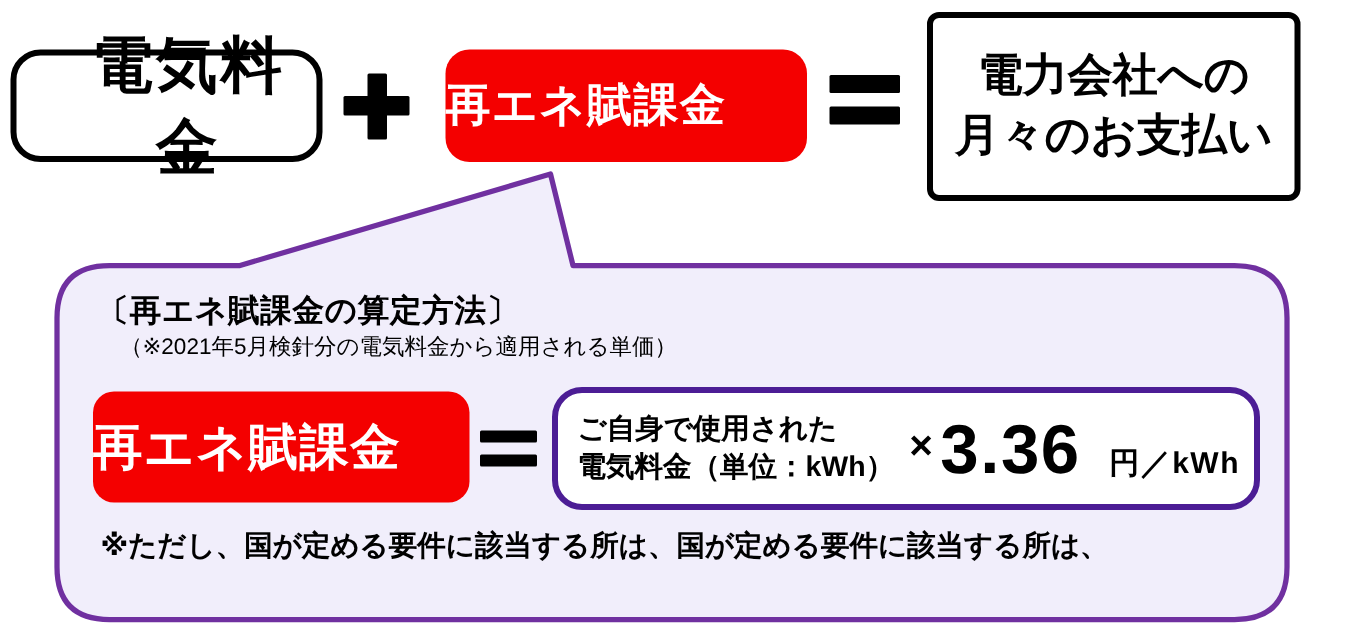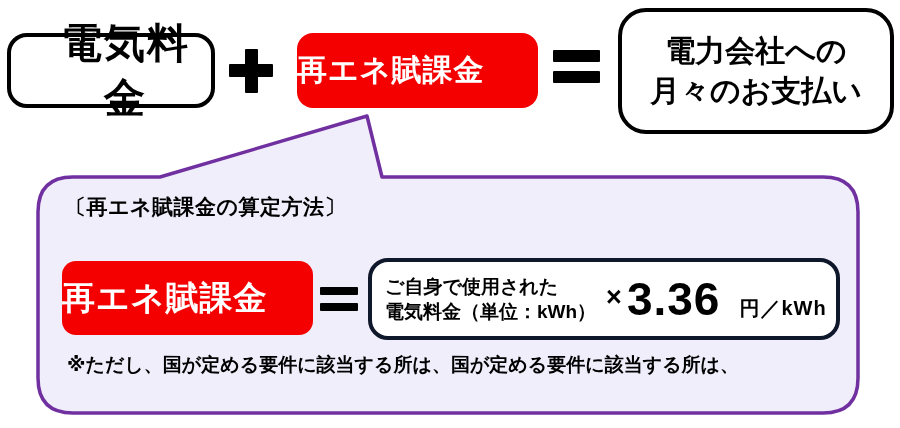--- a/index.html
+++ b/index.html
@@ -6,21 +6,21 @@
   body{font-family:"Liberation Sans","DejaVu Sans",sans-serif;color:#000;}
   .stage{position:relative;width:900px;height:428px;background:#fff;overflow:hidden;}
 
   
   .outline-box{
     position:absolute;background:#fff;border:4px solid #000;border-radius:20px;
     display:flex;align-items:center;justify-content:center;text-align:center;
     font-weight:bold;color:#000;box-sizing:border-box;
   }
   .box-electricity{left:7px;top:33px;width:208px;height:75px;font-size:41px;letter-spacing:2px;padding-left:29px;}
-  .box-payment{left:618px;top:8px;width:276px;height:126px;font-size:30px;line-height:40px;border-radius:28px;}
+  .box-payment{left:618px;top:8px;width:249px;height:126px;font-size:30px;line-height:40px;border-radius:8px;}
 
   .red-box{
     position:absolute;background:#f40000;border-radius:16px;
     display:flex;align-items:center;justify-content:flex-start;
     color:#fff;font-weight:bold;box-sizing:border-box;
   }
   .box-surcharge-top{left:297px;top:33px;width:241px;height:75px;font-size:30px;letter-spacing:1px;}
 
   .bar{position:absolute;background:#000;border-radius:1px;}
   
@@ -36,21 +36,21 @@
   
   .bubble-svg{position:absolute;left:0;top:0;width:900px;height:428px;}
 
   .bubble-title{position:absolute;left:65px;top:193px;font-size:21px;font-weight:600;letter-spacing:0.5px;}
   .bubble-subtitle{position:absolute;left:80px;top:222px;font-size:15px;font-weight:500;}
 
   .box-surcharge-bubble{left:62px;top:261px;width:251px;height:74px;font-size:33px;letter-spacing:1px;border-radius:14px;}
 
   .formula-box{
     position:absolute;left:368px;top:258px;width:472px;height:82px;
-    background:#fff;border:4px solid #0f172a;border-radius:20px;box-sizing:border-box;
+    background:#fff;border:4px solid #4c1d95;border-radius:20px;box-sizing:border-box;
     display:flex;align-items:center;padding:0 10px 0 13px;
   }
   .usage-col{font-size:19px;font-weight:600;line-height:25px;white-space:nowrap;}
   .formula-right{display:flex;align-items:baseline;margin-left:10px;white-space:nowrap;}
   .multiply{font-size:27px;font-weight:800;position:relative;top:-9px;margin-right:5px;}
   .rate-value{font-size:46px;font-weight:800;letter-spacing:1px;}
   .rate-unit{font-size:20px;font-weight:700;margin-left:19px;letter-spacing:1px;}
 
   .note{position:absolute;left:67px;font-size:19px;font-weight:bold;line-height:26px;white-space:nowrap;}
   .note-1{top:352px;}
@@ -84,20 +84,21 @@
   </div>
 
   <div class="outline-box box-payment">
     <span>
       <span style="display:block">電力会社への</span>
       <span style="display:block">月々のお支払い</span>
     </span>
   </div>
 
   <div class="bubble-title">〔再エネ賦課金の算定方法〕</div>
+  <div class="bubble-subtitle">（※2021年5月検針分の電気料金から適用される単価）</div>
 
   <div class="red-box box-surcharge-bubble">
     <span>再エネ賦課金</span>
   </div>
 
   <div aria-label="=">
     <div class="bar eq-bub-1"></div>
     <div class="bar eq-bub-2"></div>
   </div>
 

